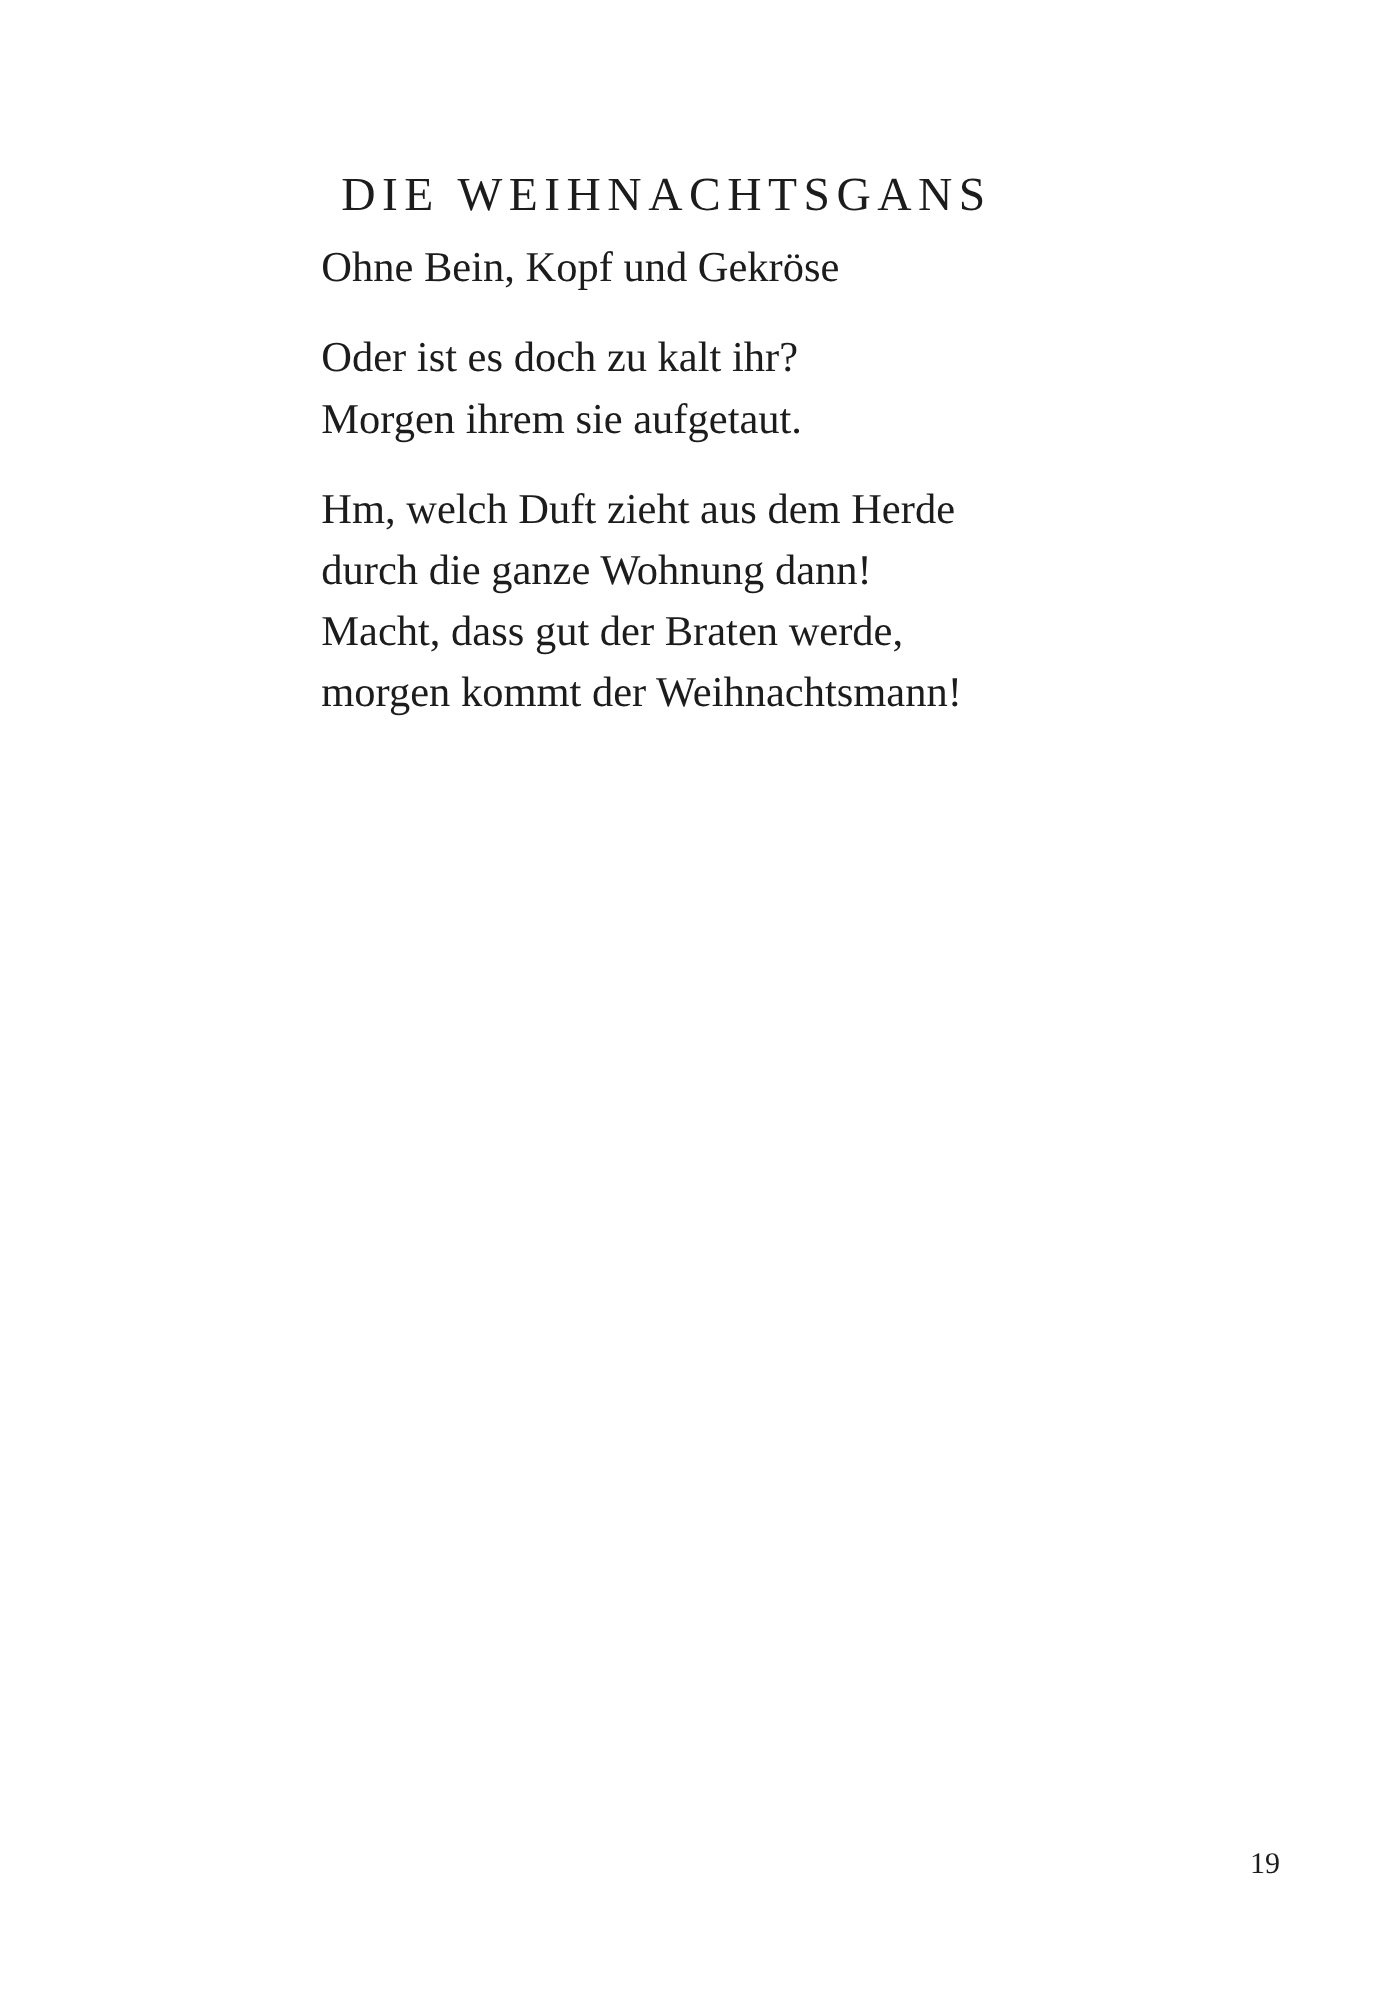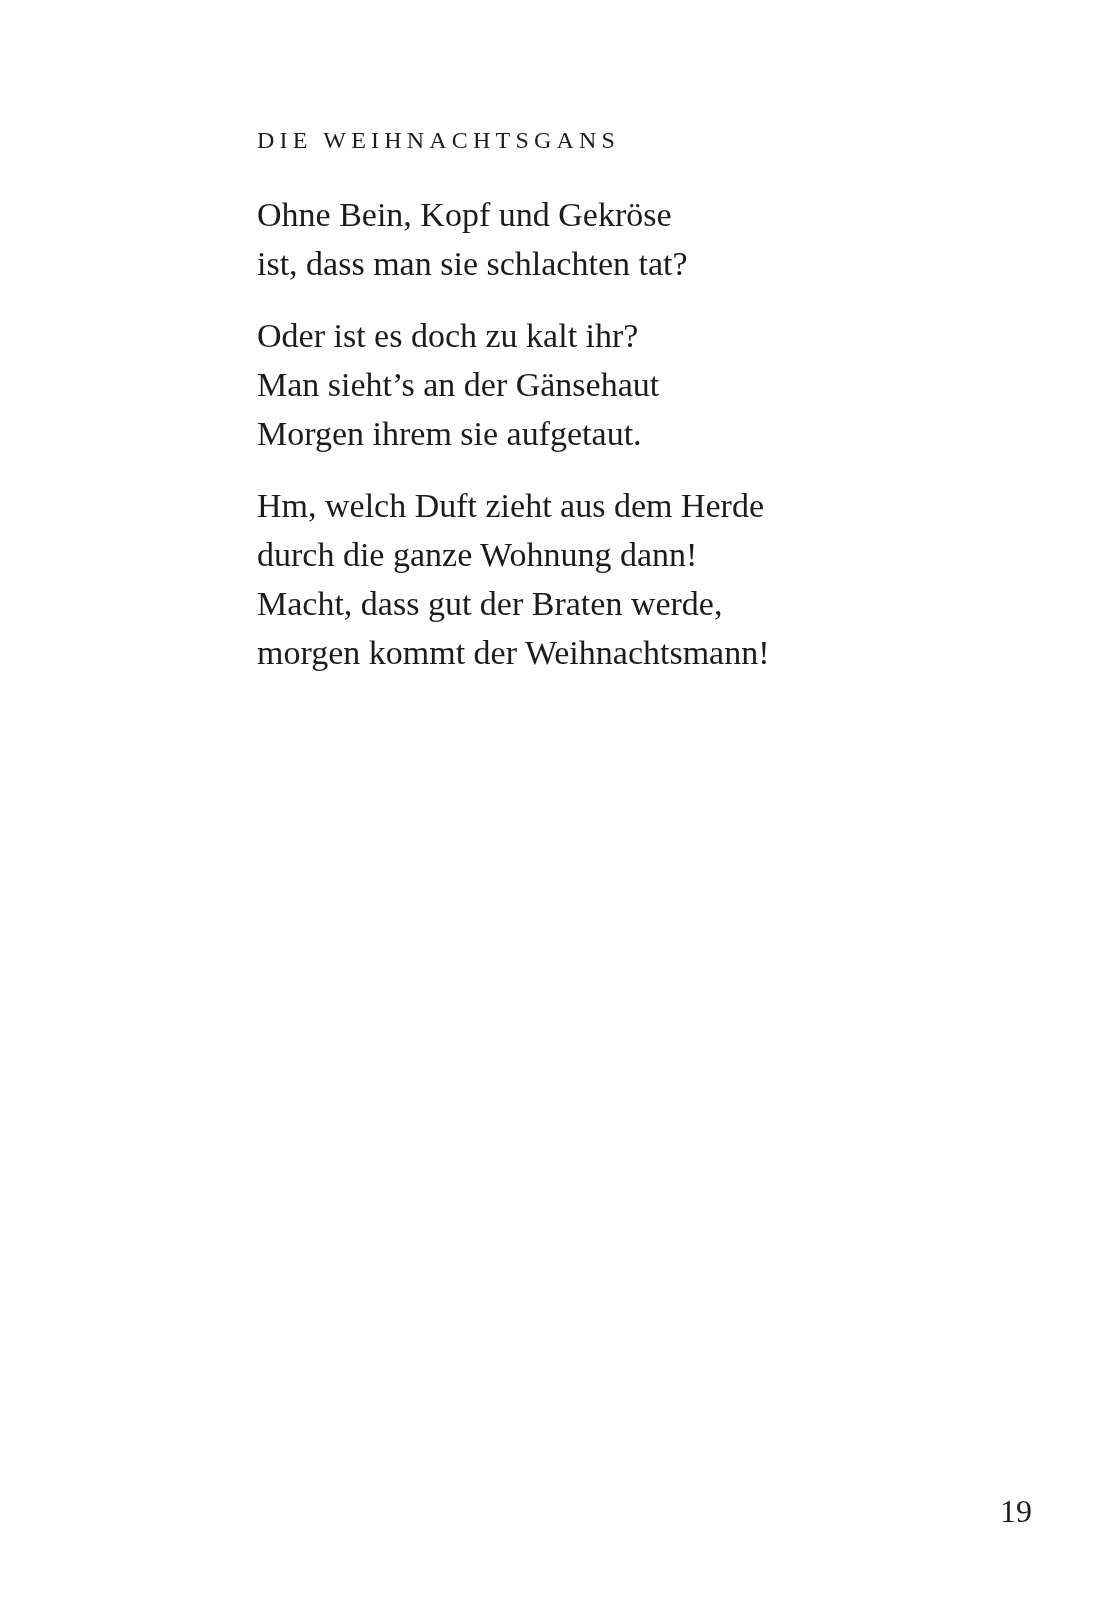--- a/index.html
+++ b/index.html
@@ -7,59 +7,56 @@
       width: 1098px; height: 1600px;
       background: #ffffff;
       position: relative;
       overflow: hidden;
       font-family: "Liberation Serif", "DejaVu Serif", serif;
       color: #1c1c1c;
     }
     .title {
       position: absolute;
       left: 257px; top: 120px;
-      font-size: 24px;
+      font-size: 38px;
       letter-spacing: 5.2px;
       line-height: 40px;
-      margin: 0;
+      margin: 16px;
       font-weight: normal;
       white-space: nowrap;
     }
     .poem {
       position: absolute;
       left: 257px; top: 190px;
     }
     .stanza { margin: 0 0 23px 0; }
     .line {
       display: block;
       font-size: 34px;
       line-height: 49px;
       white-space: nowrap;
     }
     .page-number {
       position: absolute;
       left: 1000px; top: 1476px;
-      font-size: 32px;
+      font-size: 24px;
       line-height: 30px;
-      margin-top: 20px;
     }
   </style>
 </head>
 <body>
 
 <h1 class="title">DIE WEIHNACHTSGANS</h1>
 
 <div class="poem">
   <div class="stanza">
     <span class="line">Ohne Bein, Kopf und Gekröse</span>
-    <span class="line">ist, dass man sie schlachten tat?</span>
   </div>
   <div class="stanza">
     <span class="line">Oder ist es doch zu kalt ihr?</span>
-    <span class="line">Man sieht’s an der Gänsehaut</span>
     <span class="line">Morgen ihrem sie aufgetaut.</span>
   </div>
   <div class="stanza">
     <span class="line">Hm, welch Duft zieht aus dem Herde</span>
     <span class="line">durch die ganze Wohnung dann!</span>
     <span class="line">Macht, dass gut der Braten werde,</span>
     <span class="line">morgen kommt der Weihnachtsmann!</span>
   </div>
 </div>
 

